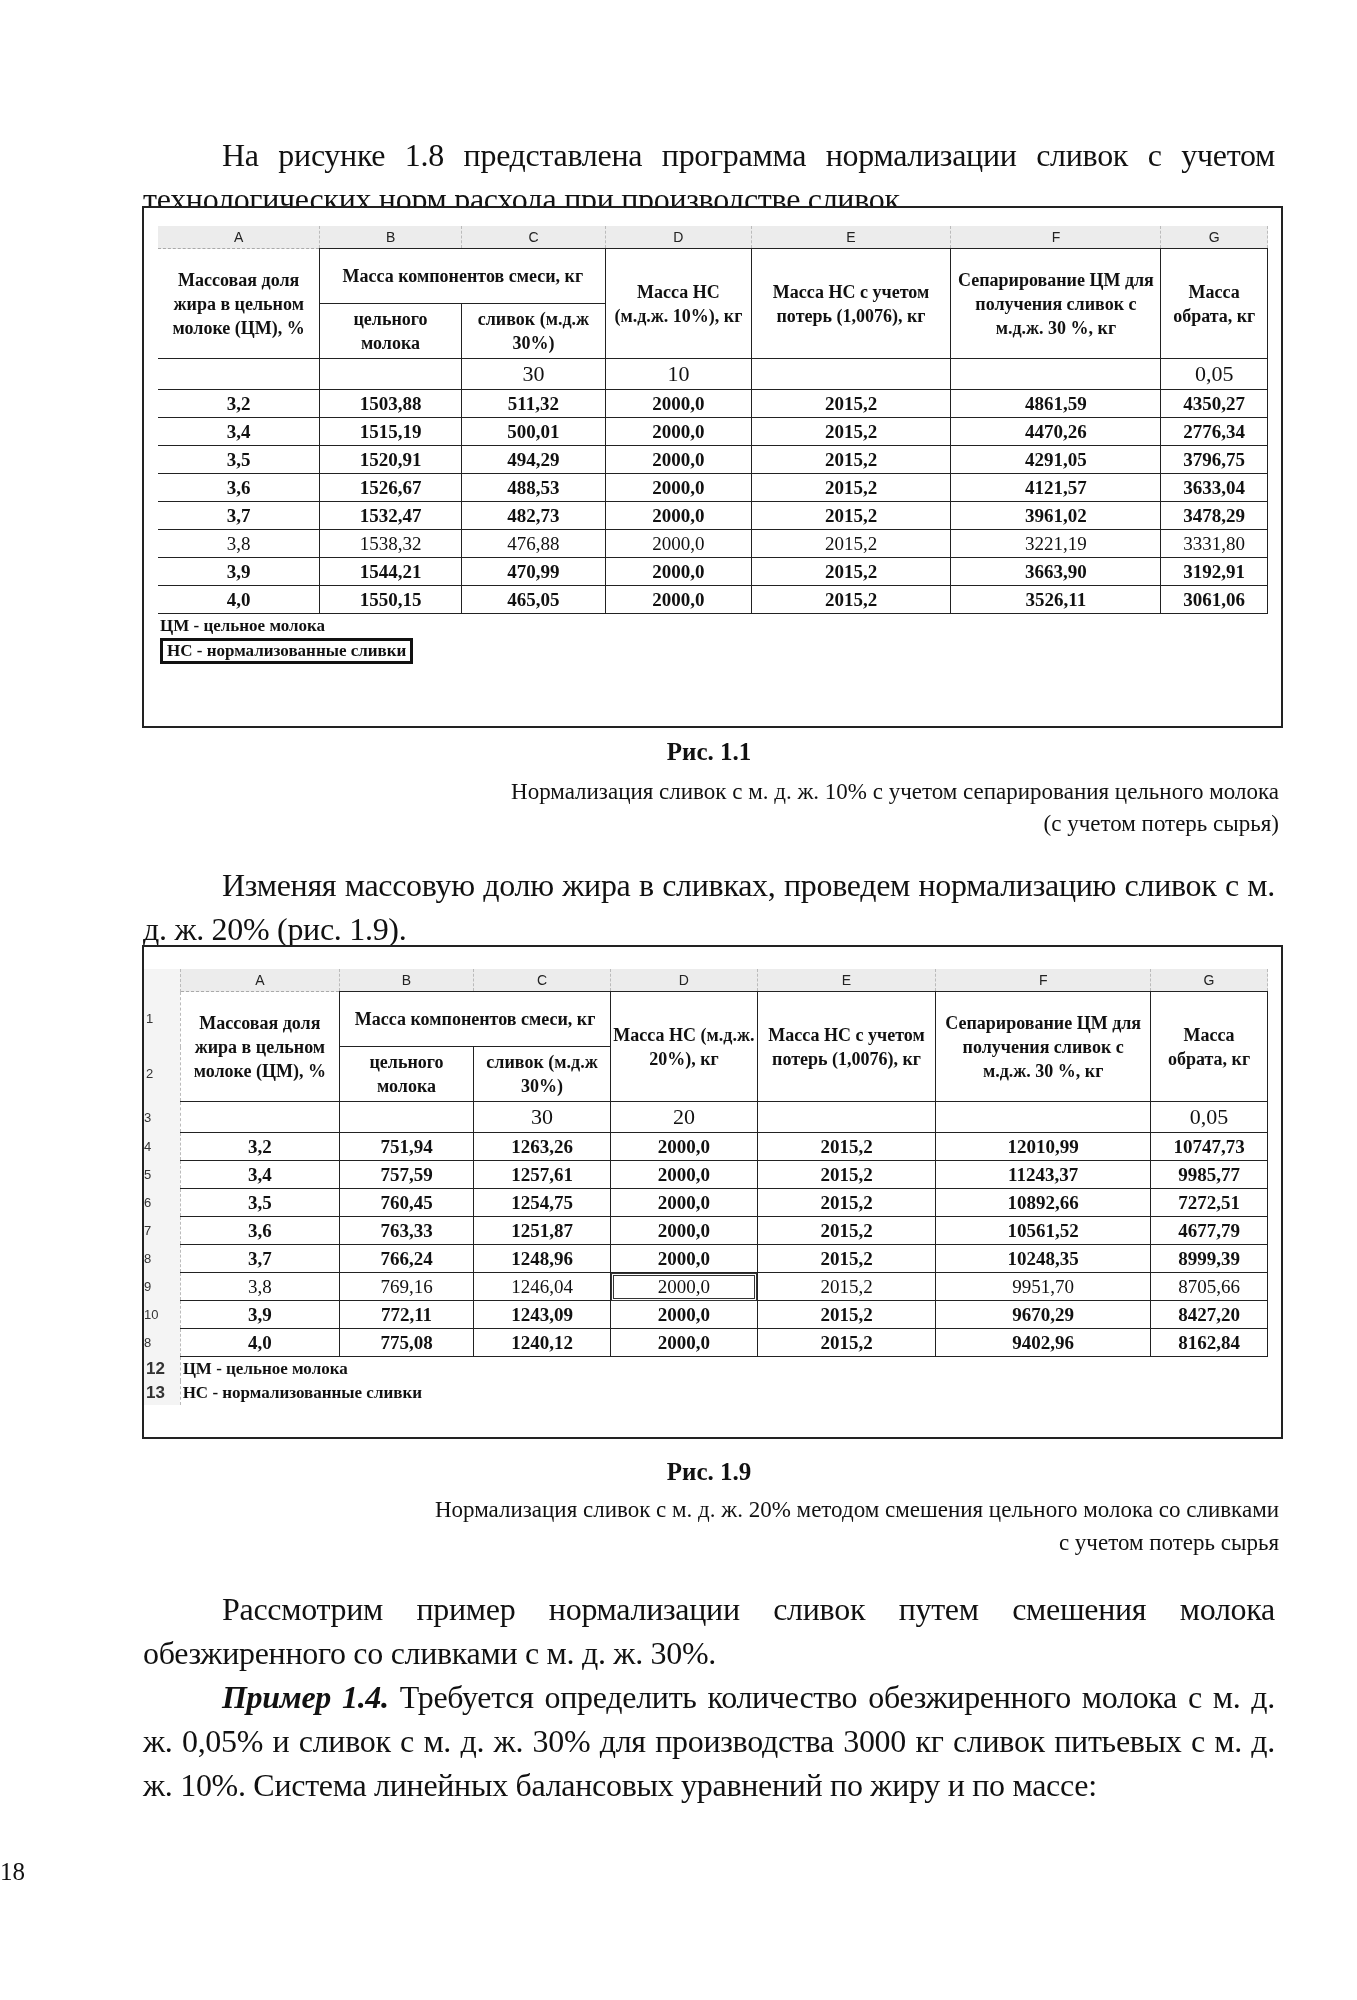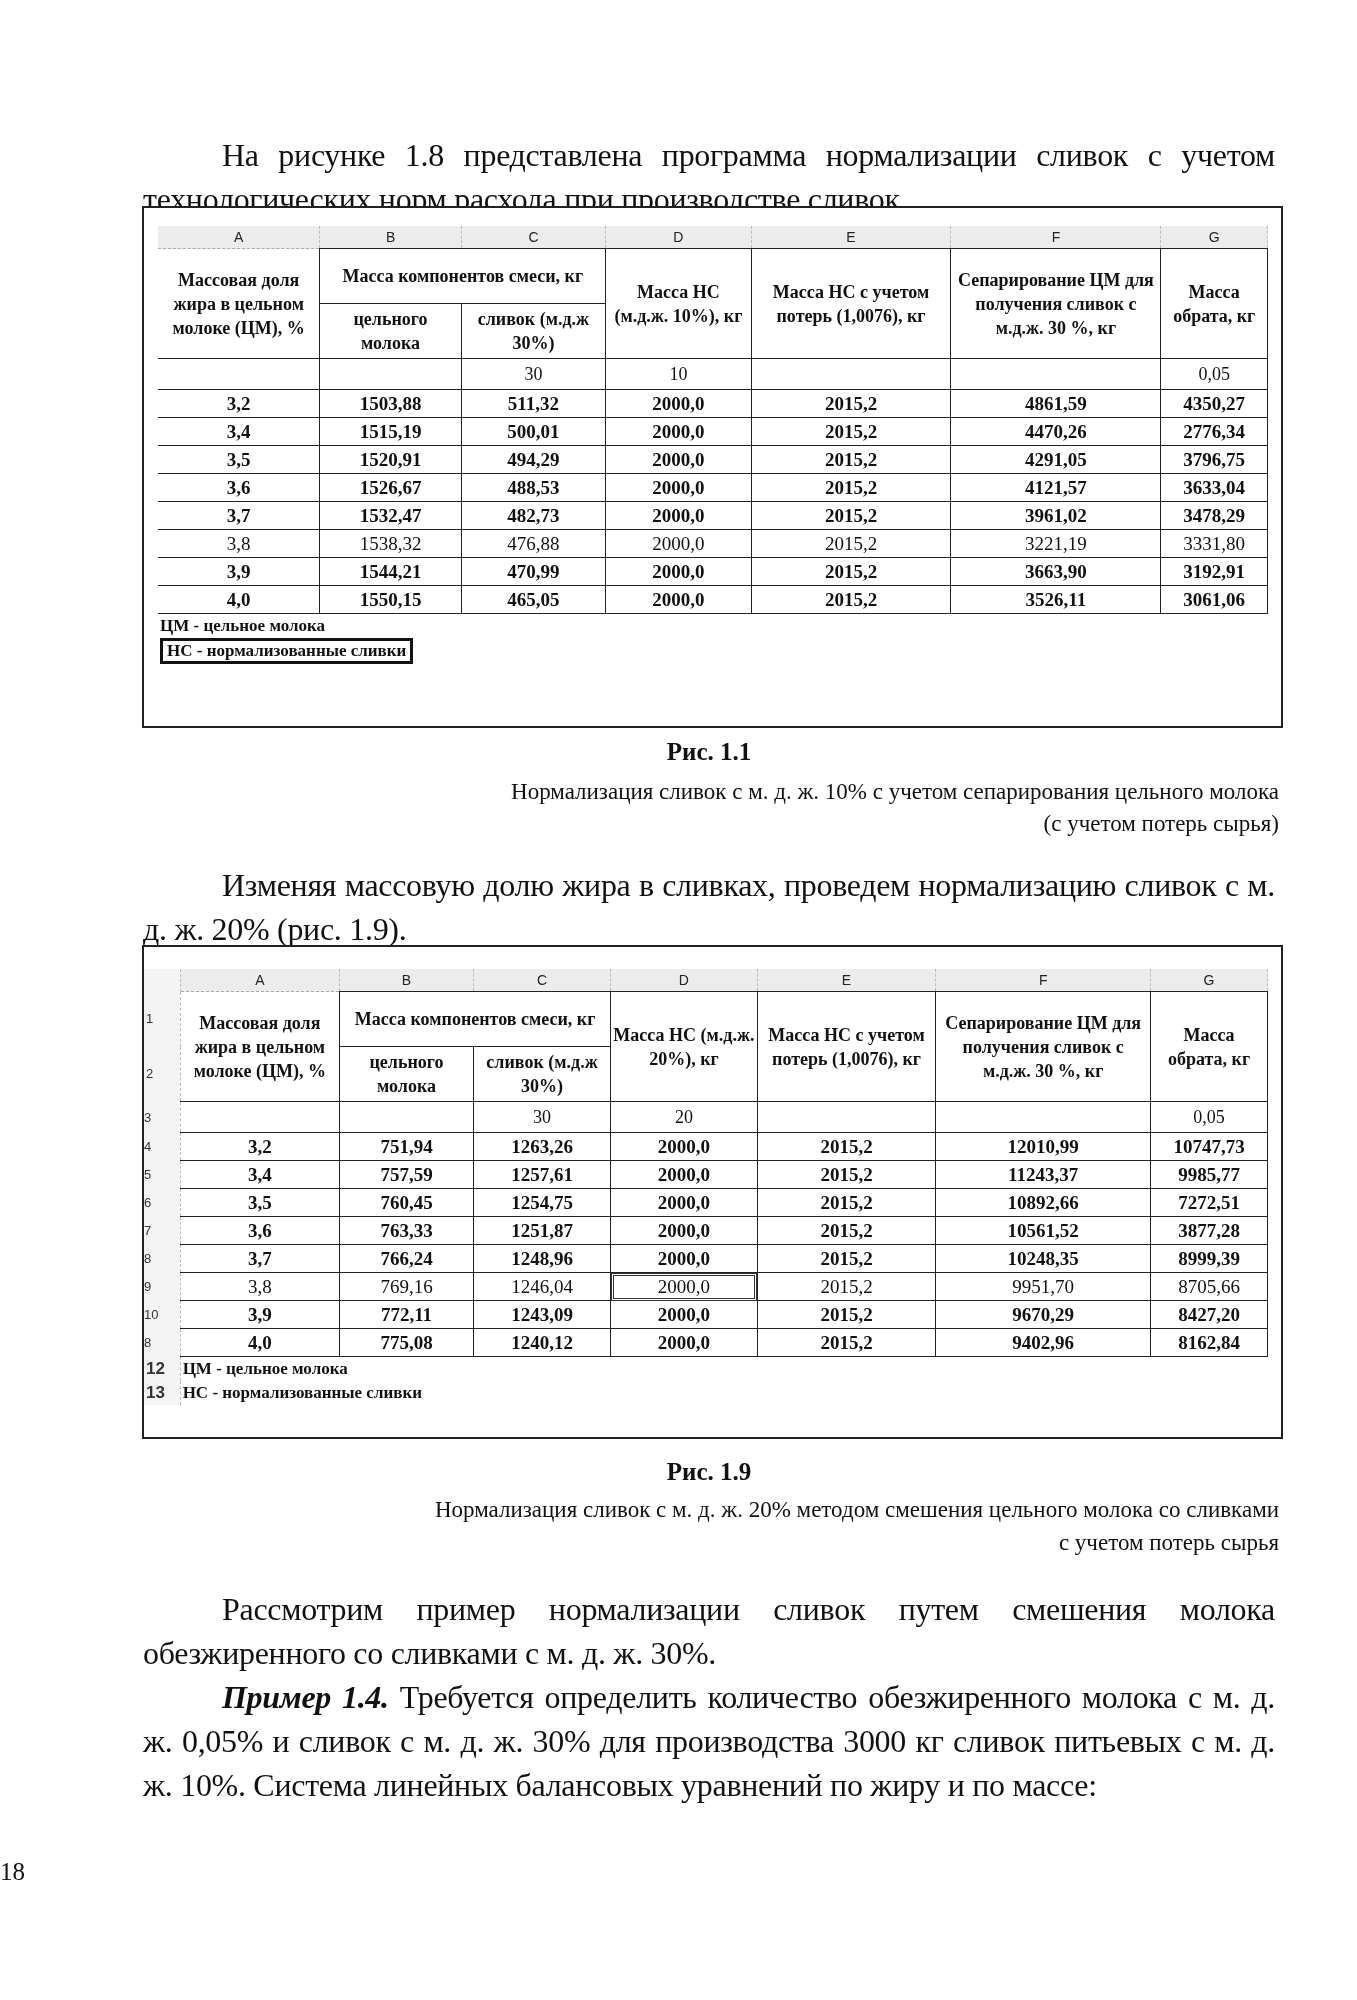--- a/index.html
+++ b/index.html
@@ -10,21 +10,21 @@
   .para .ind { display: inline-block; width: 79px; }
   .caption { position: absolute; left: 147px; width: 1132px; text-align: right; font-size: 23px; line-height: 31px; }
   .fig-label { position: absolute; left: 143px; width: 1132px; text-align: center; font-size: 25px; font-weight: bold; }
   .sheet { position: absolute; border: 2px solid #222; background: #fff; }
   .sheet table { border-collapse: collapse; font-family: "Liberation Serif", serif; position: absolute; }
   .colhdr td { background: #ececec; font-family: "Liberation Sans", sans-serif; font-size: 14px;
                color: #222; text-align: center; border-right: 1px dashed #bbb; border-bottom: 1px dashed #aaa; height: 22px; padding: 0; }
   .hdr td { font-weight: bold; font-size: 18px; line-height: 24px; text-align: center; border: 1.5px solid #222; padding: 2px 2px; }
   .num td { font-weight: bold; font-size: 19px; text-align: center; border: 1.5px solid #222; height: 27px; padding: 0; }
   .num td.light { font-weight: normal; }
-  .param td { font-size: 18px; text-align: center; border: 1.5px solid #222; height: 30px; padding: 0; font-weight: normal; }
+  .param td { font-size: 22px; text-align: center; border: 1.5px solid #222; height: 30px; padding: 0; font-weight: normal; }
   td.rownum { border: none !important; border-right: 1px dashed #bbb !important; font-family: "Liberation Sans", sans-serif;
               font-size: 13px; font-weight: normal; color: #333; width: 20px; text-align: left; background: #f4f4f4; }
   .note td { border: none; font-weight: bold; font-size: 17px; text-align: left; height: 24px; padding: 0 0 0 2px; }
   .boxed { display: inline-block; border: 3px solid #111; padding: 0 4px; }
   .sel { outline: 3px double #333; outline-offset: -3px; }
   .pagenum { position: absolute; left: 0; width: 1113px; top: 1858px; font-size: 25px; }
   .italic-b { font-style: italic; font-weight: bold; }
 </style>
 </head>
 <body>
@@ -239,21 +239,21 @@
       <td>7272,51</td>
     </tr>
     <tr class="num">
       <td class="rownum">7</td>
       <td style="border-left:none">3,6</td>
       <td>763,33</td>
       <td>1251,87</td>
       <td>2000,0</td>
       <td>2015,2</td>
       <td>10561,52</td>
-      <td>3877,28</td>
+      <td>4677,79</td>
     </tr>
     <tr class="num">
       <td class="rownum">8</td>
       <td style="border-left:none">3,7</td>
       <td>766,24</td>
       <td>1248,96</td>
       <td>2000,0</td>
       <td>2015,2</td>
       <td>10248,35</td>
       <td>8999,39</td>

